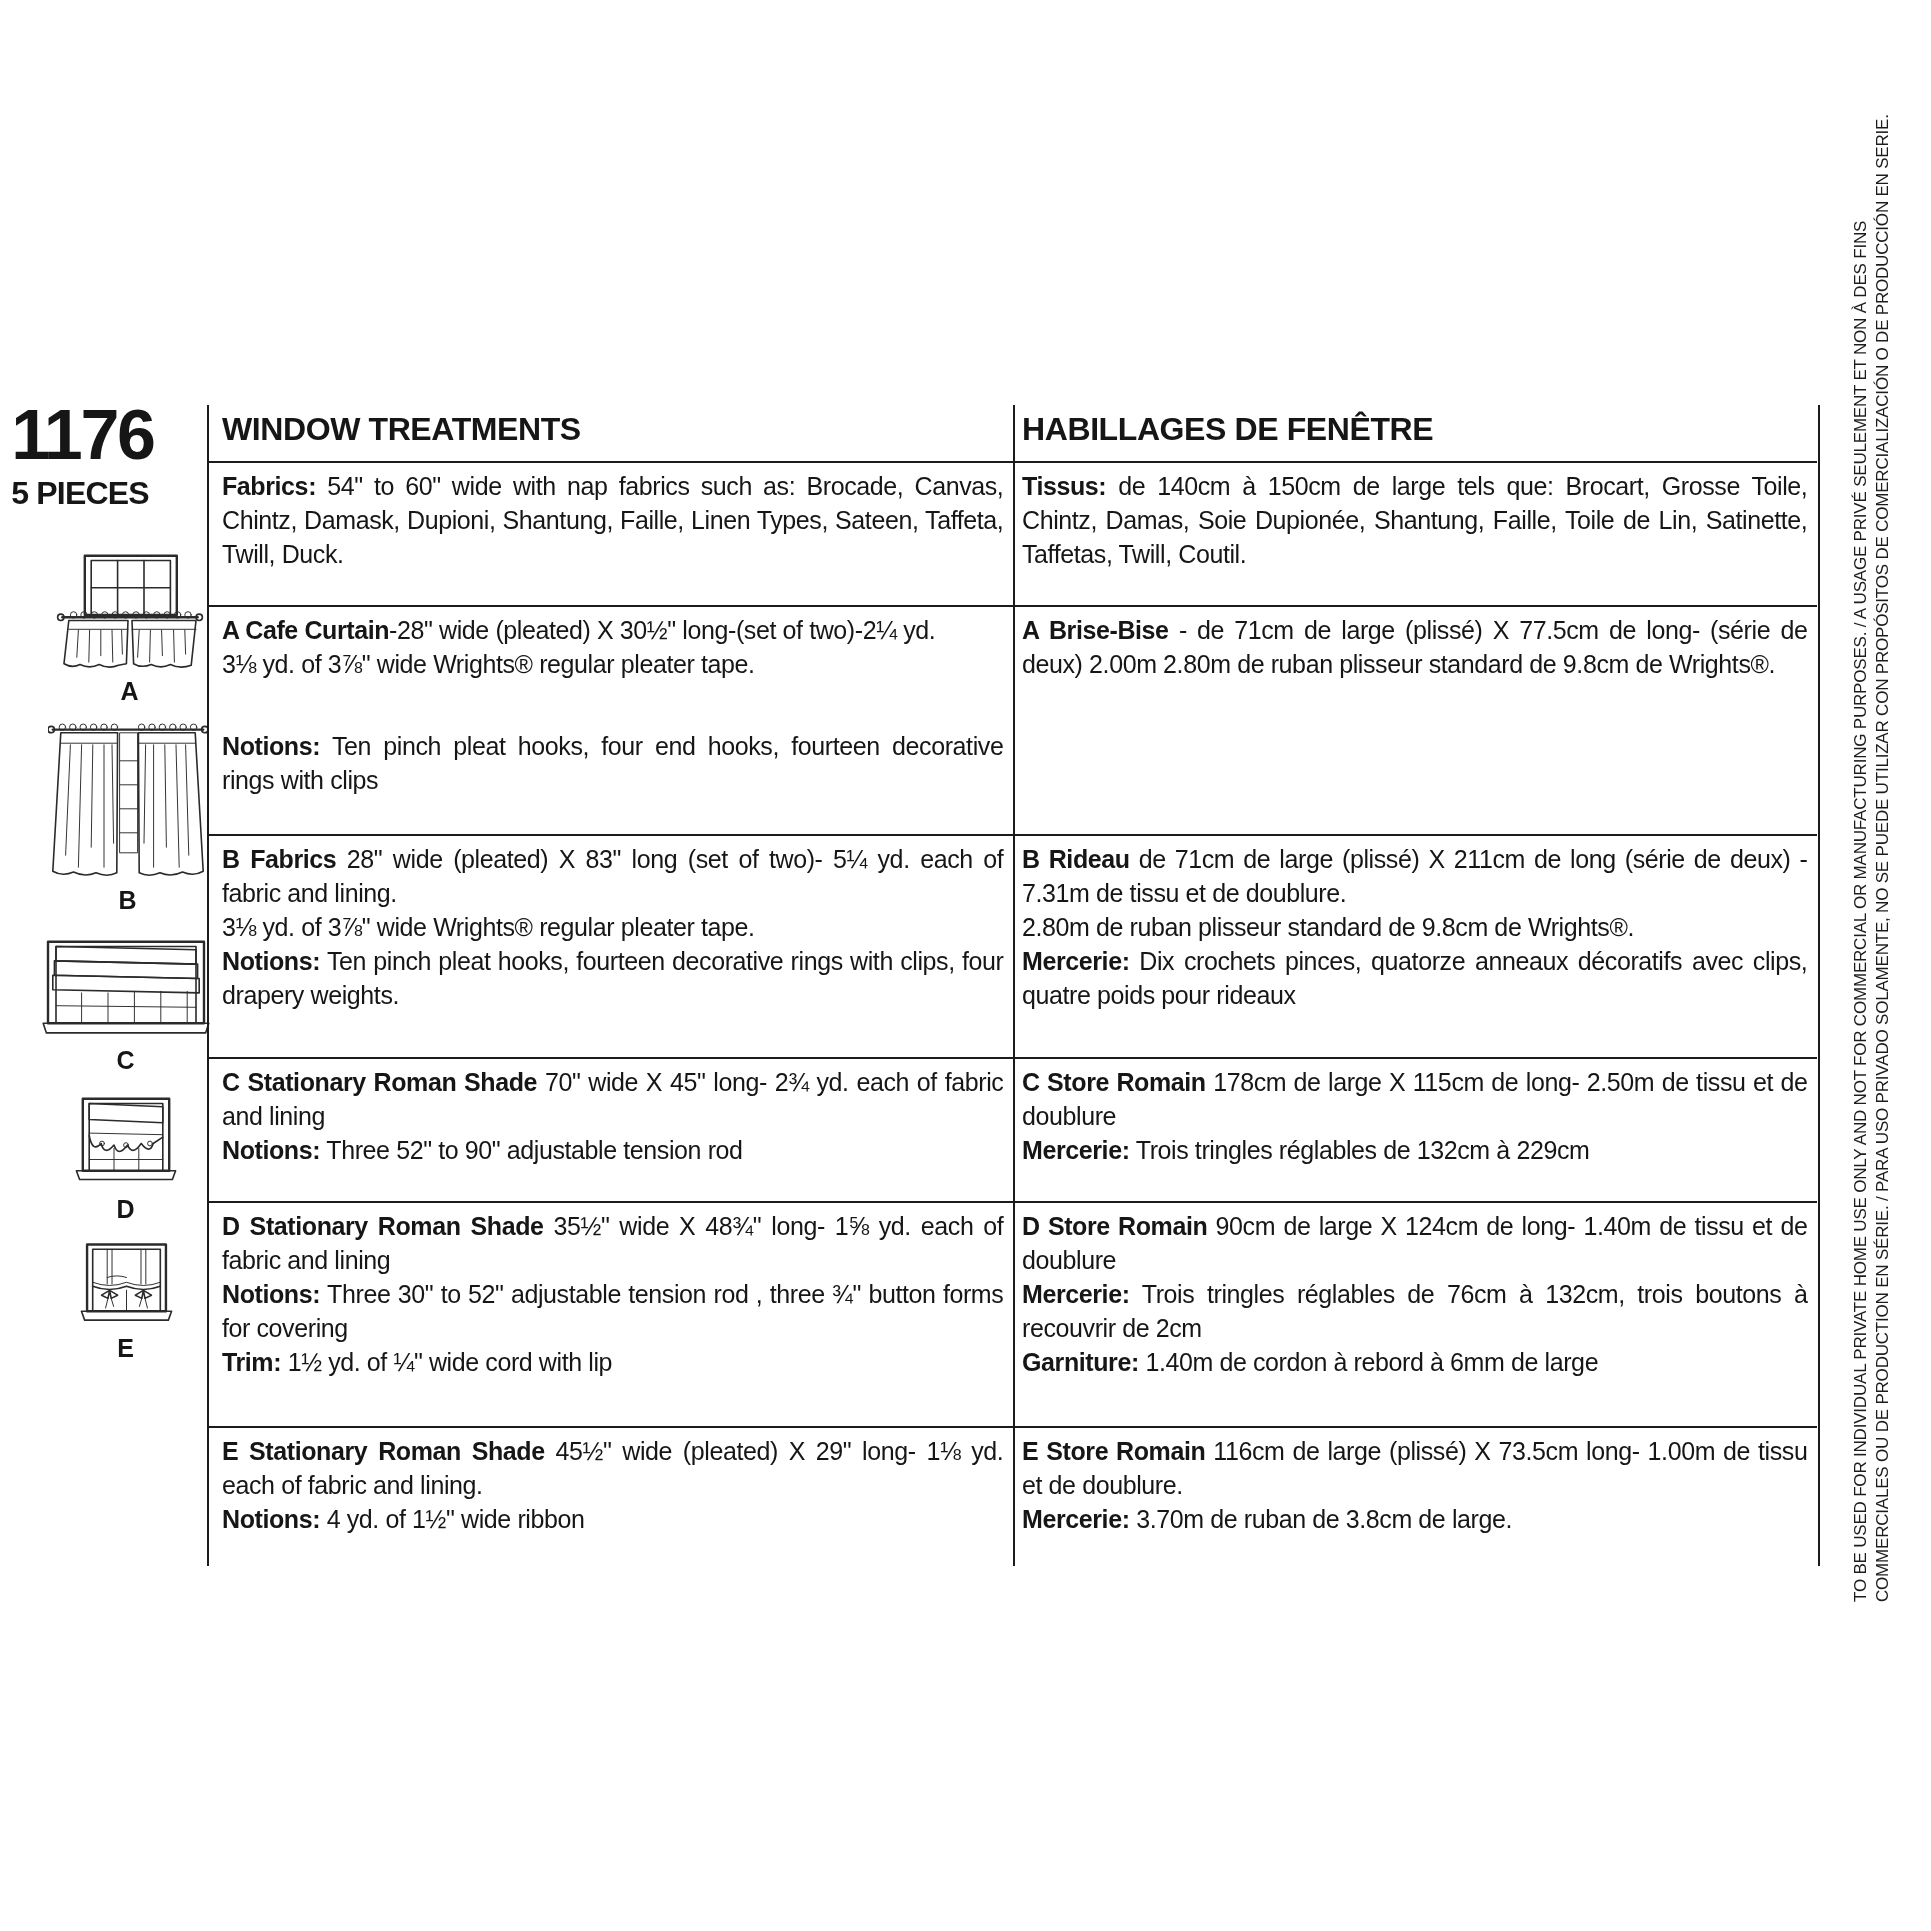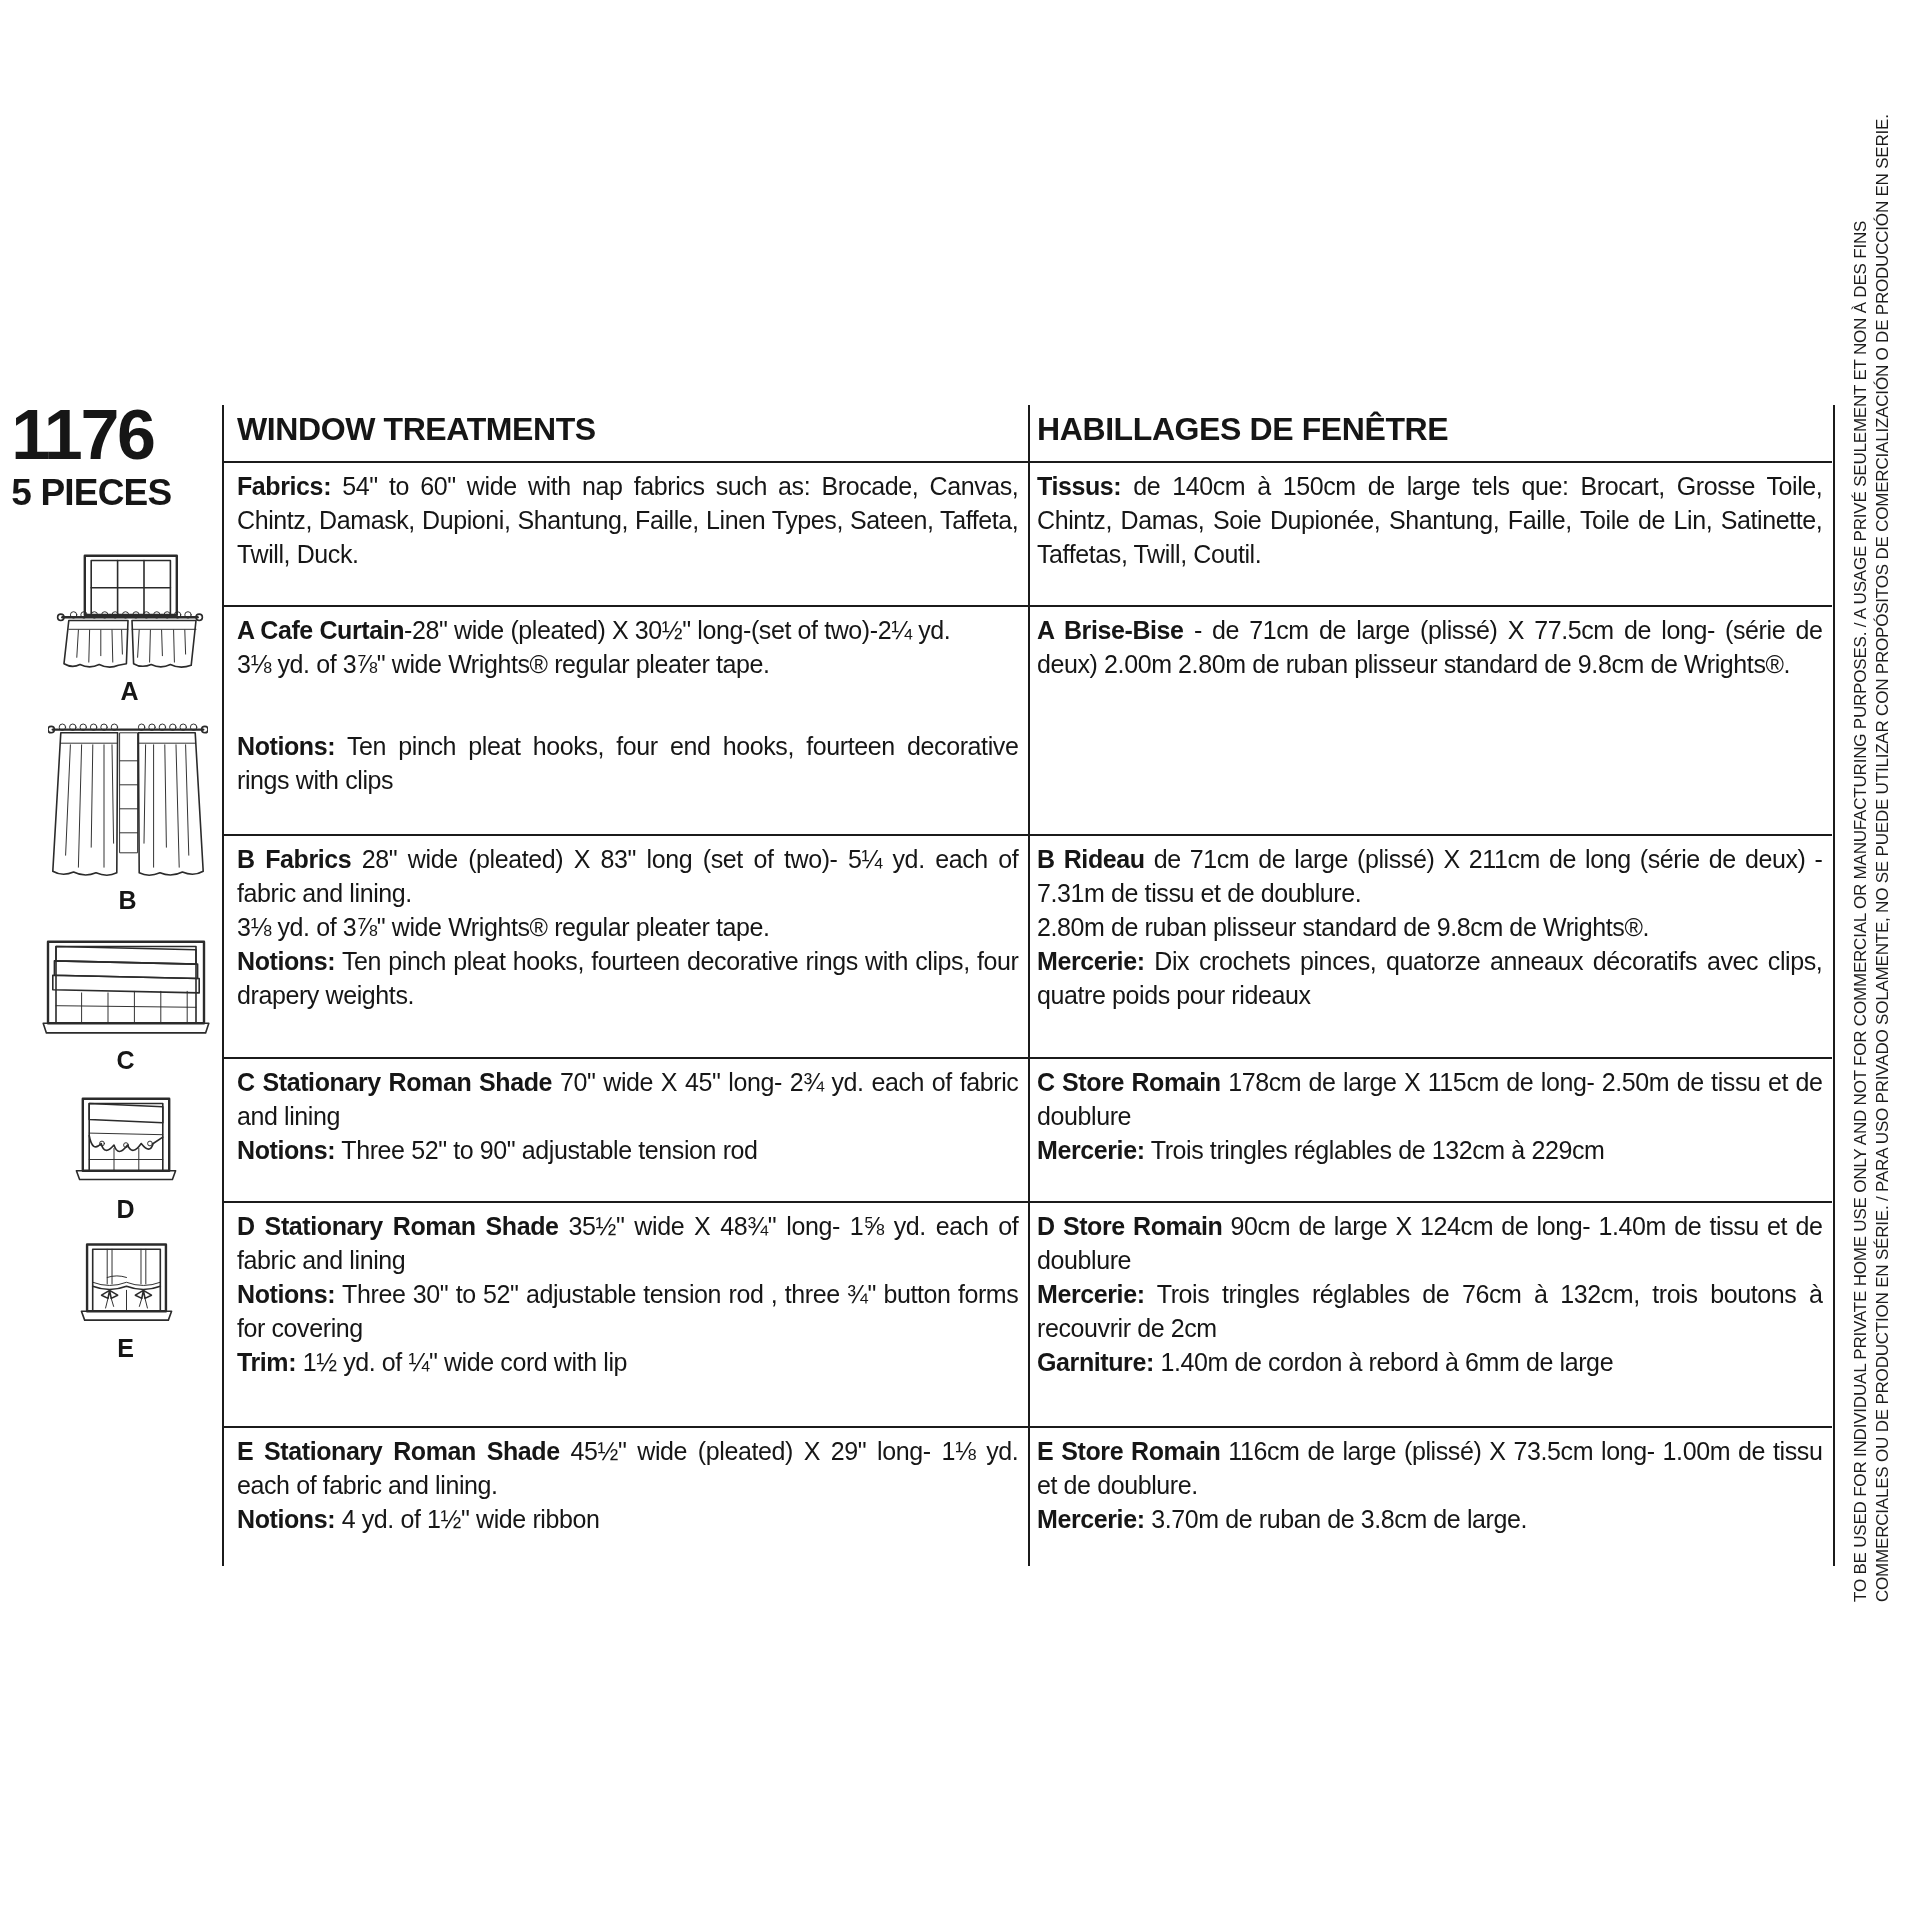--- a/index.html
+++ b/index.html
@@ -3,28 +3,28 @@
 <meta charset="utf-8">
 <style>
   html,body{margin:0;padding:0;background:#e8e8e8;}
   .page{
     position:relative;width:1931px;height:1931px;background:#ffffff;
     font-family:"Liberation Sans", sans-serif;color:#161616;overflow:hidden;
   }
   
   .brand{position:absolute;left:11.2px;top:398px;width:201px;}
   .brand .num{font-size:70px;font-weight:700;letter-spacing:-2.4px;line-height:74px;}
-  .brand .pieces{font-size:37px;font-weight:600;letter-spacing:-0.8px;line-height:38px;margin-top:1.6px;}
+  .brand .pieces{font-size:32px;font-weight:600;letter-spacing:-0.8px;line-height:38px;margin-top:1.6px;}
   
   .fig{position:absolute;text-align:center;}
   .fig svg{display:block;margin:0 auto;}
   .fig .lbl{font-size:25px;font-weight:700;margin-top:4.8px;letter-spacing:0.8px;}
   
   .grid{
-    position:absolute;left:222px;top:405px;width:1613px;
+    position:absolute;left:207px;top:405px;width:1613px;
     border-left:2.4px solid #1b1b1b;border-right:2.4px solid #1b1b1b;
     display:grid;box-sizing:border-box;
     grid-template-columns:804px 804px;
     grid-template-rows:56px 144px 229px 223px 144px 225px 140px;
   }
   .cell{box-sizing:border-box;padding:6.4px 9.6px 0 13px;overflow:hidden;}
   .cell.fr{border-left:2.4px solid #1b1b1b;padding-left:7px;}
   .cell.rule{border-top:2.4px solid #1b1b1b;}
   .cell p{margin:0;font-size:25px;line-height:34px;letter-spacing:-0.4px;text-align:justify;}
   .cell p.h{font-size:32px;font-weight:700;letter-spacing:-0.4px;text-align:left;line-height:37px;}

